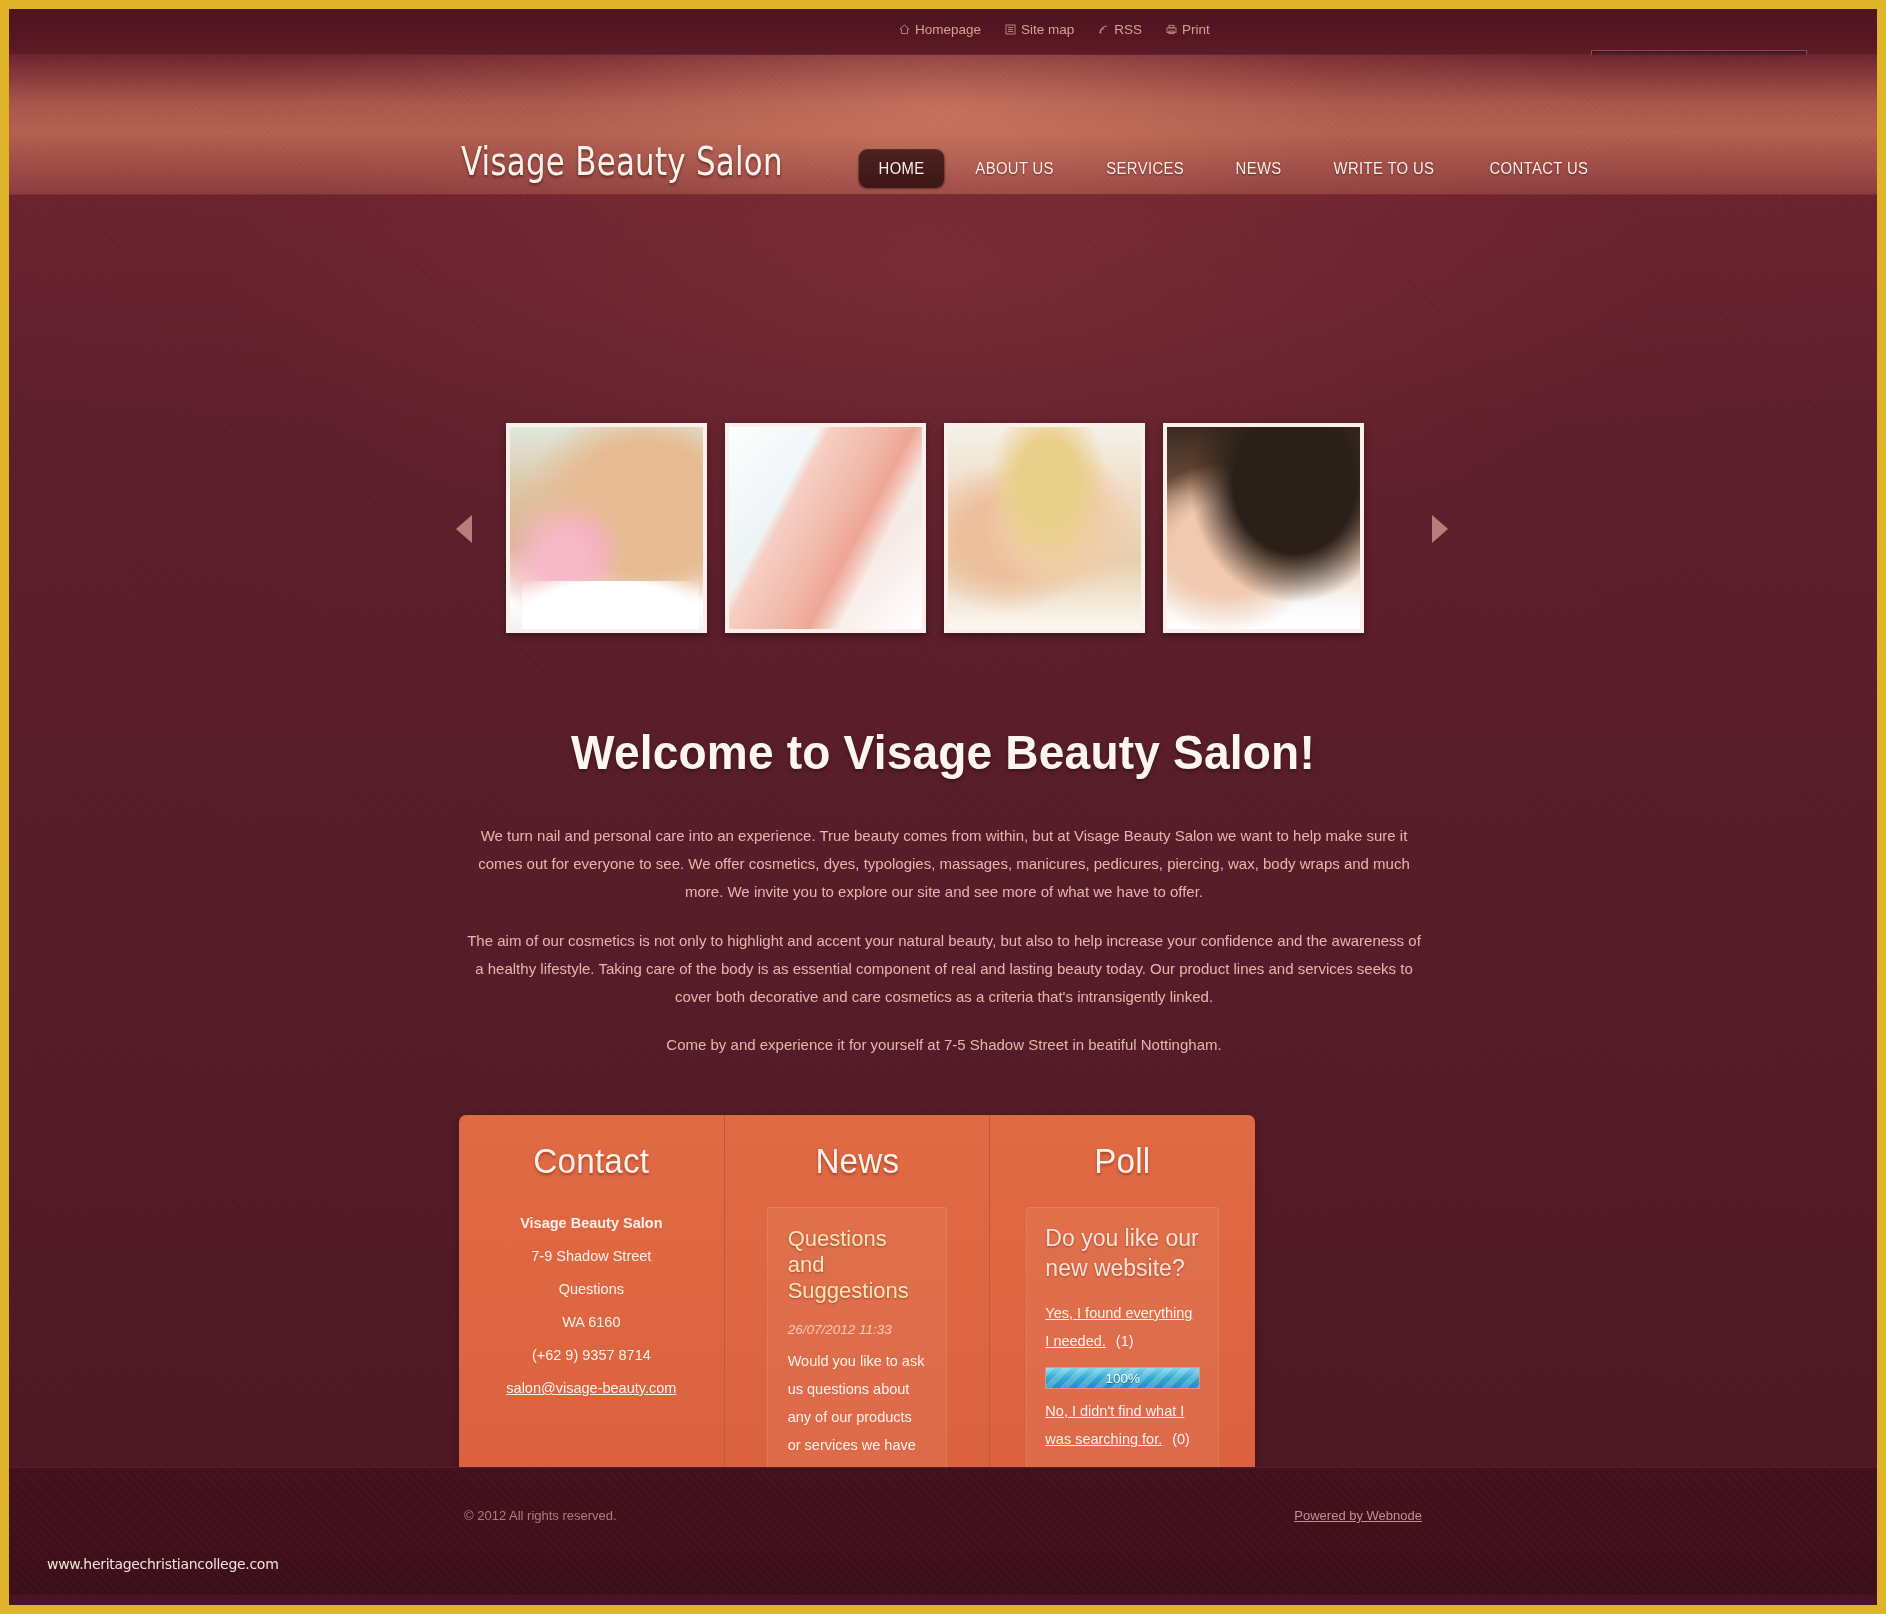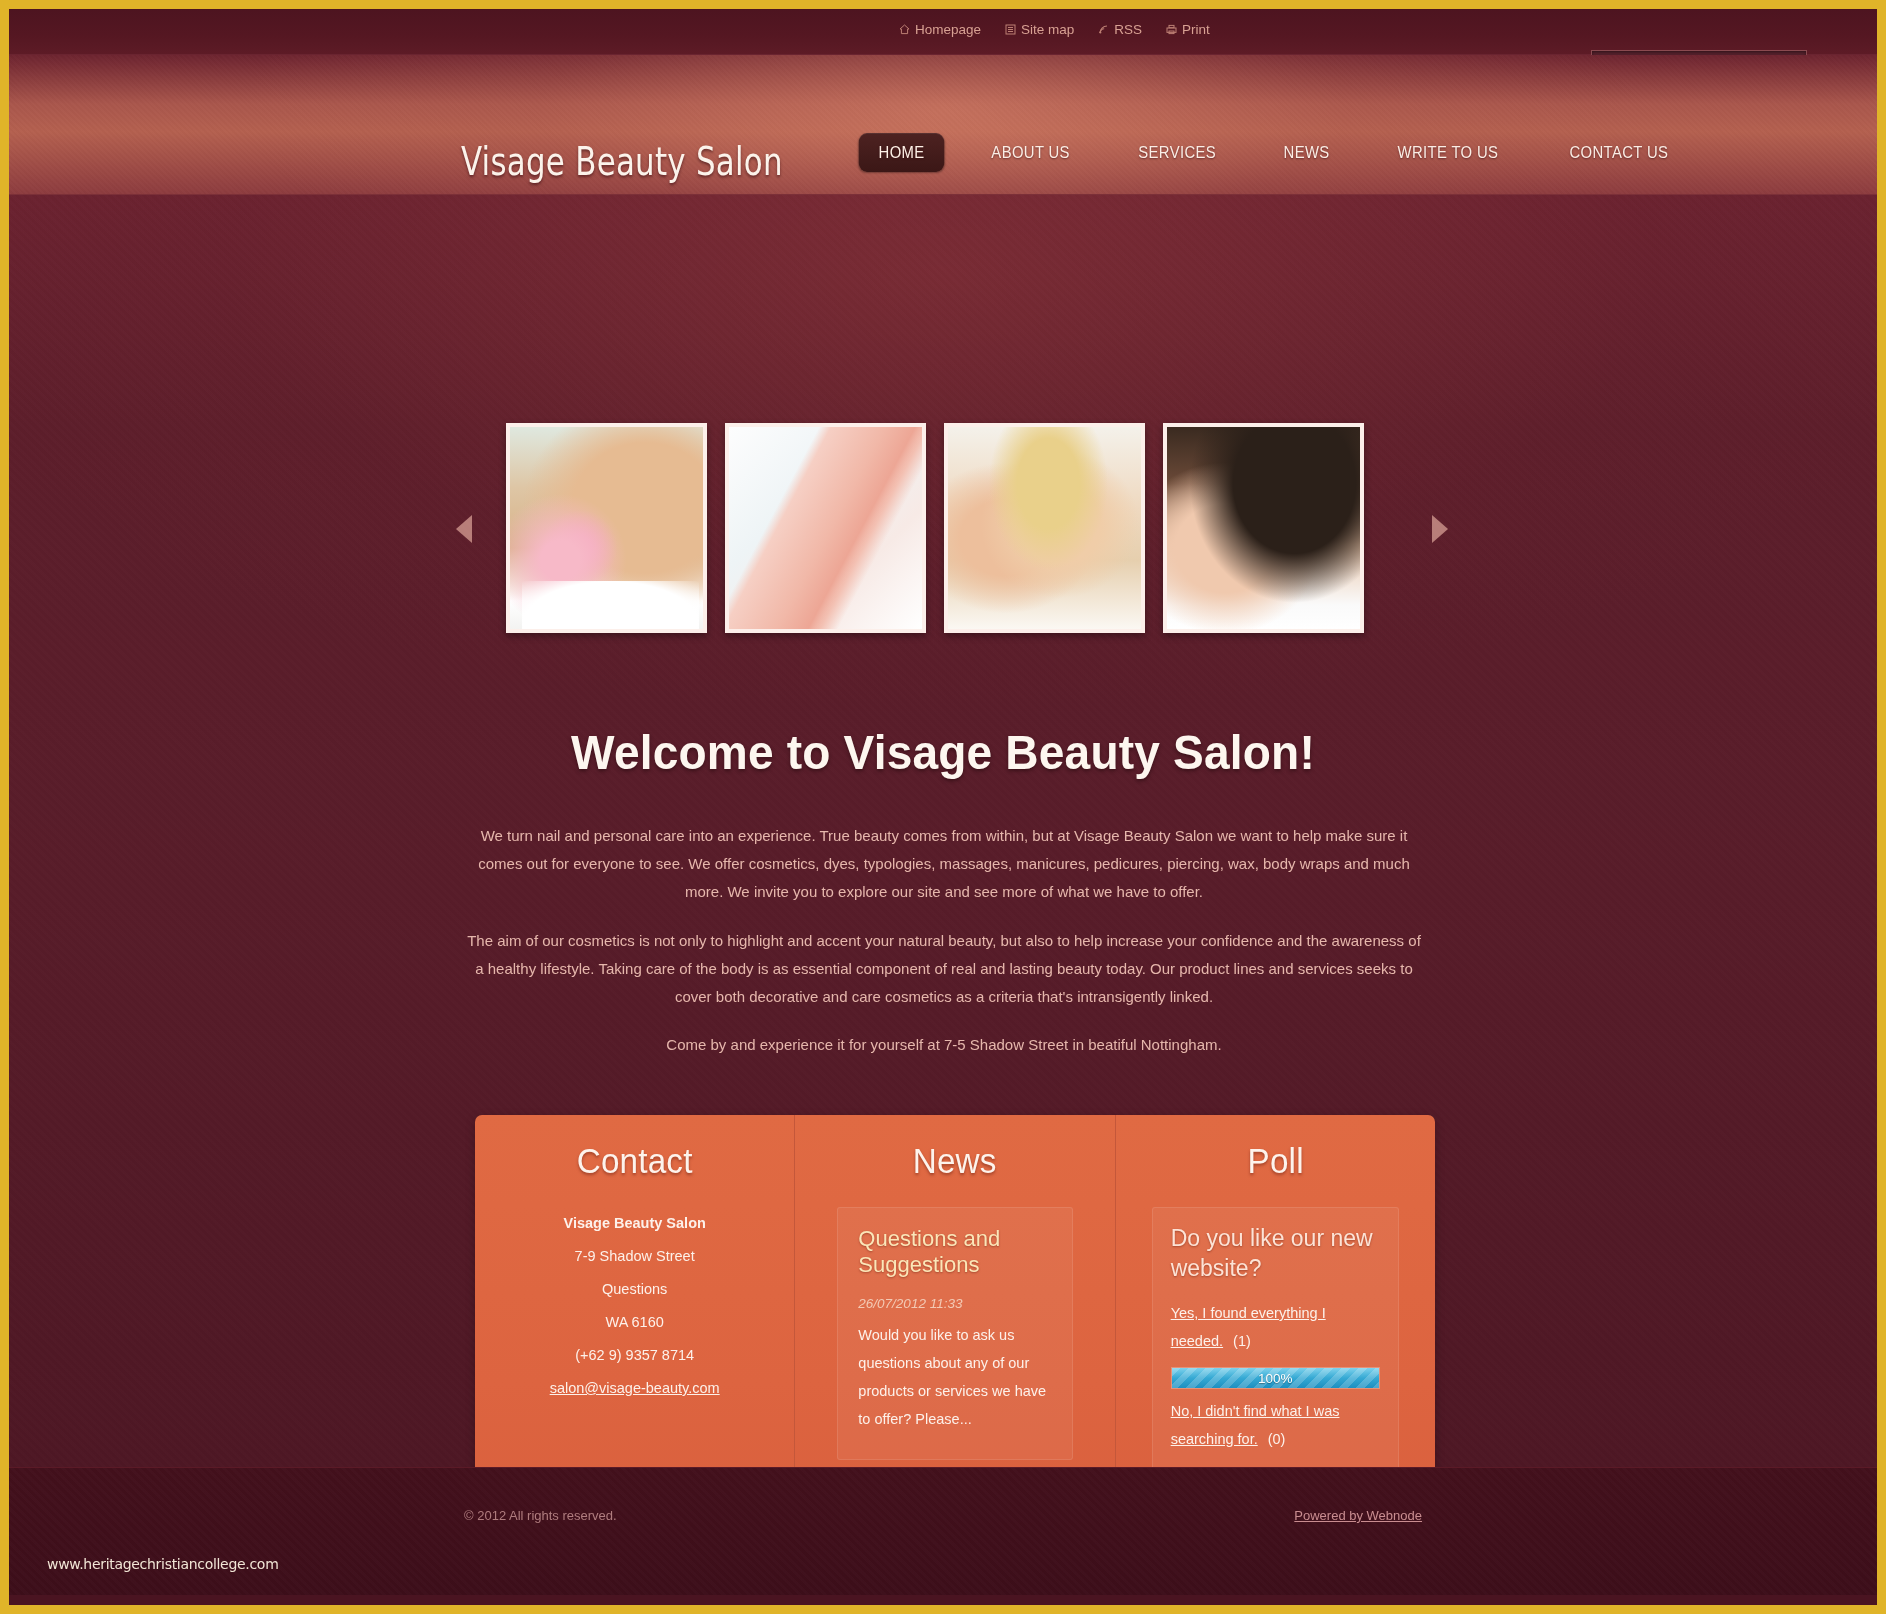--- a/index.html
+++ b/index.html
@@ -130,24 +130,24 @@
     letter-spacing: .3px;
     color: #fdf4ec;
     text-shadow: 0 2px 3px rgba(50,10,15,.55);
     white-space: nowrap;
     transform: scaleX(.88);
     transform-origin: left center;
   }
   nav.mainnav {
     position: absolute;
     left: 845px;
-    top: 78px;
+    top: 94px;
     display: flex;
     align-items: center;
-    gap: 16px;
+    gap: 0px;
     z-index: 3;
   }
   nav.mainnav a {
     color: #fbeee6;
     font-size: 16.5px;
     letter-spacing: .4px;
     text-decoration: none;
     padding: 10px 22px;
     white-space: nowrap;
     text-shadow: 0 1px 2px rgba(60,15,20,.6);
@@ -270,23 +270,23 @@
     line-height: 28px;
     text-align: center;
   }
   .para.p1 { top: 627px; }
   .para.p2 { top: 732px; }
   .para.p3 { top: 836px; }
 
   
   .panel {
     position: absolute;
-    left: 466px;
+    left: 450px;
     top: 920px;
-    width: 960px;
+    width: 796px;
     height: 485px;
     background: linear-gradient(to bottom, #e06a43 0%, #dd6440 55%, #d85e3c 100%);
     border-radius: 7px;
     box-shadow: 0 3px 10px rgba(0,0,0,.25);
     display: flex;
   }
   .col {
     flex: 1;
     position: relative;
     padding: 26px 22px 0 22px;

